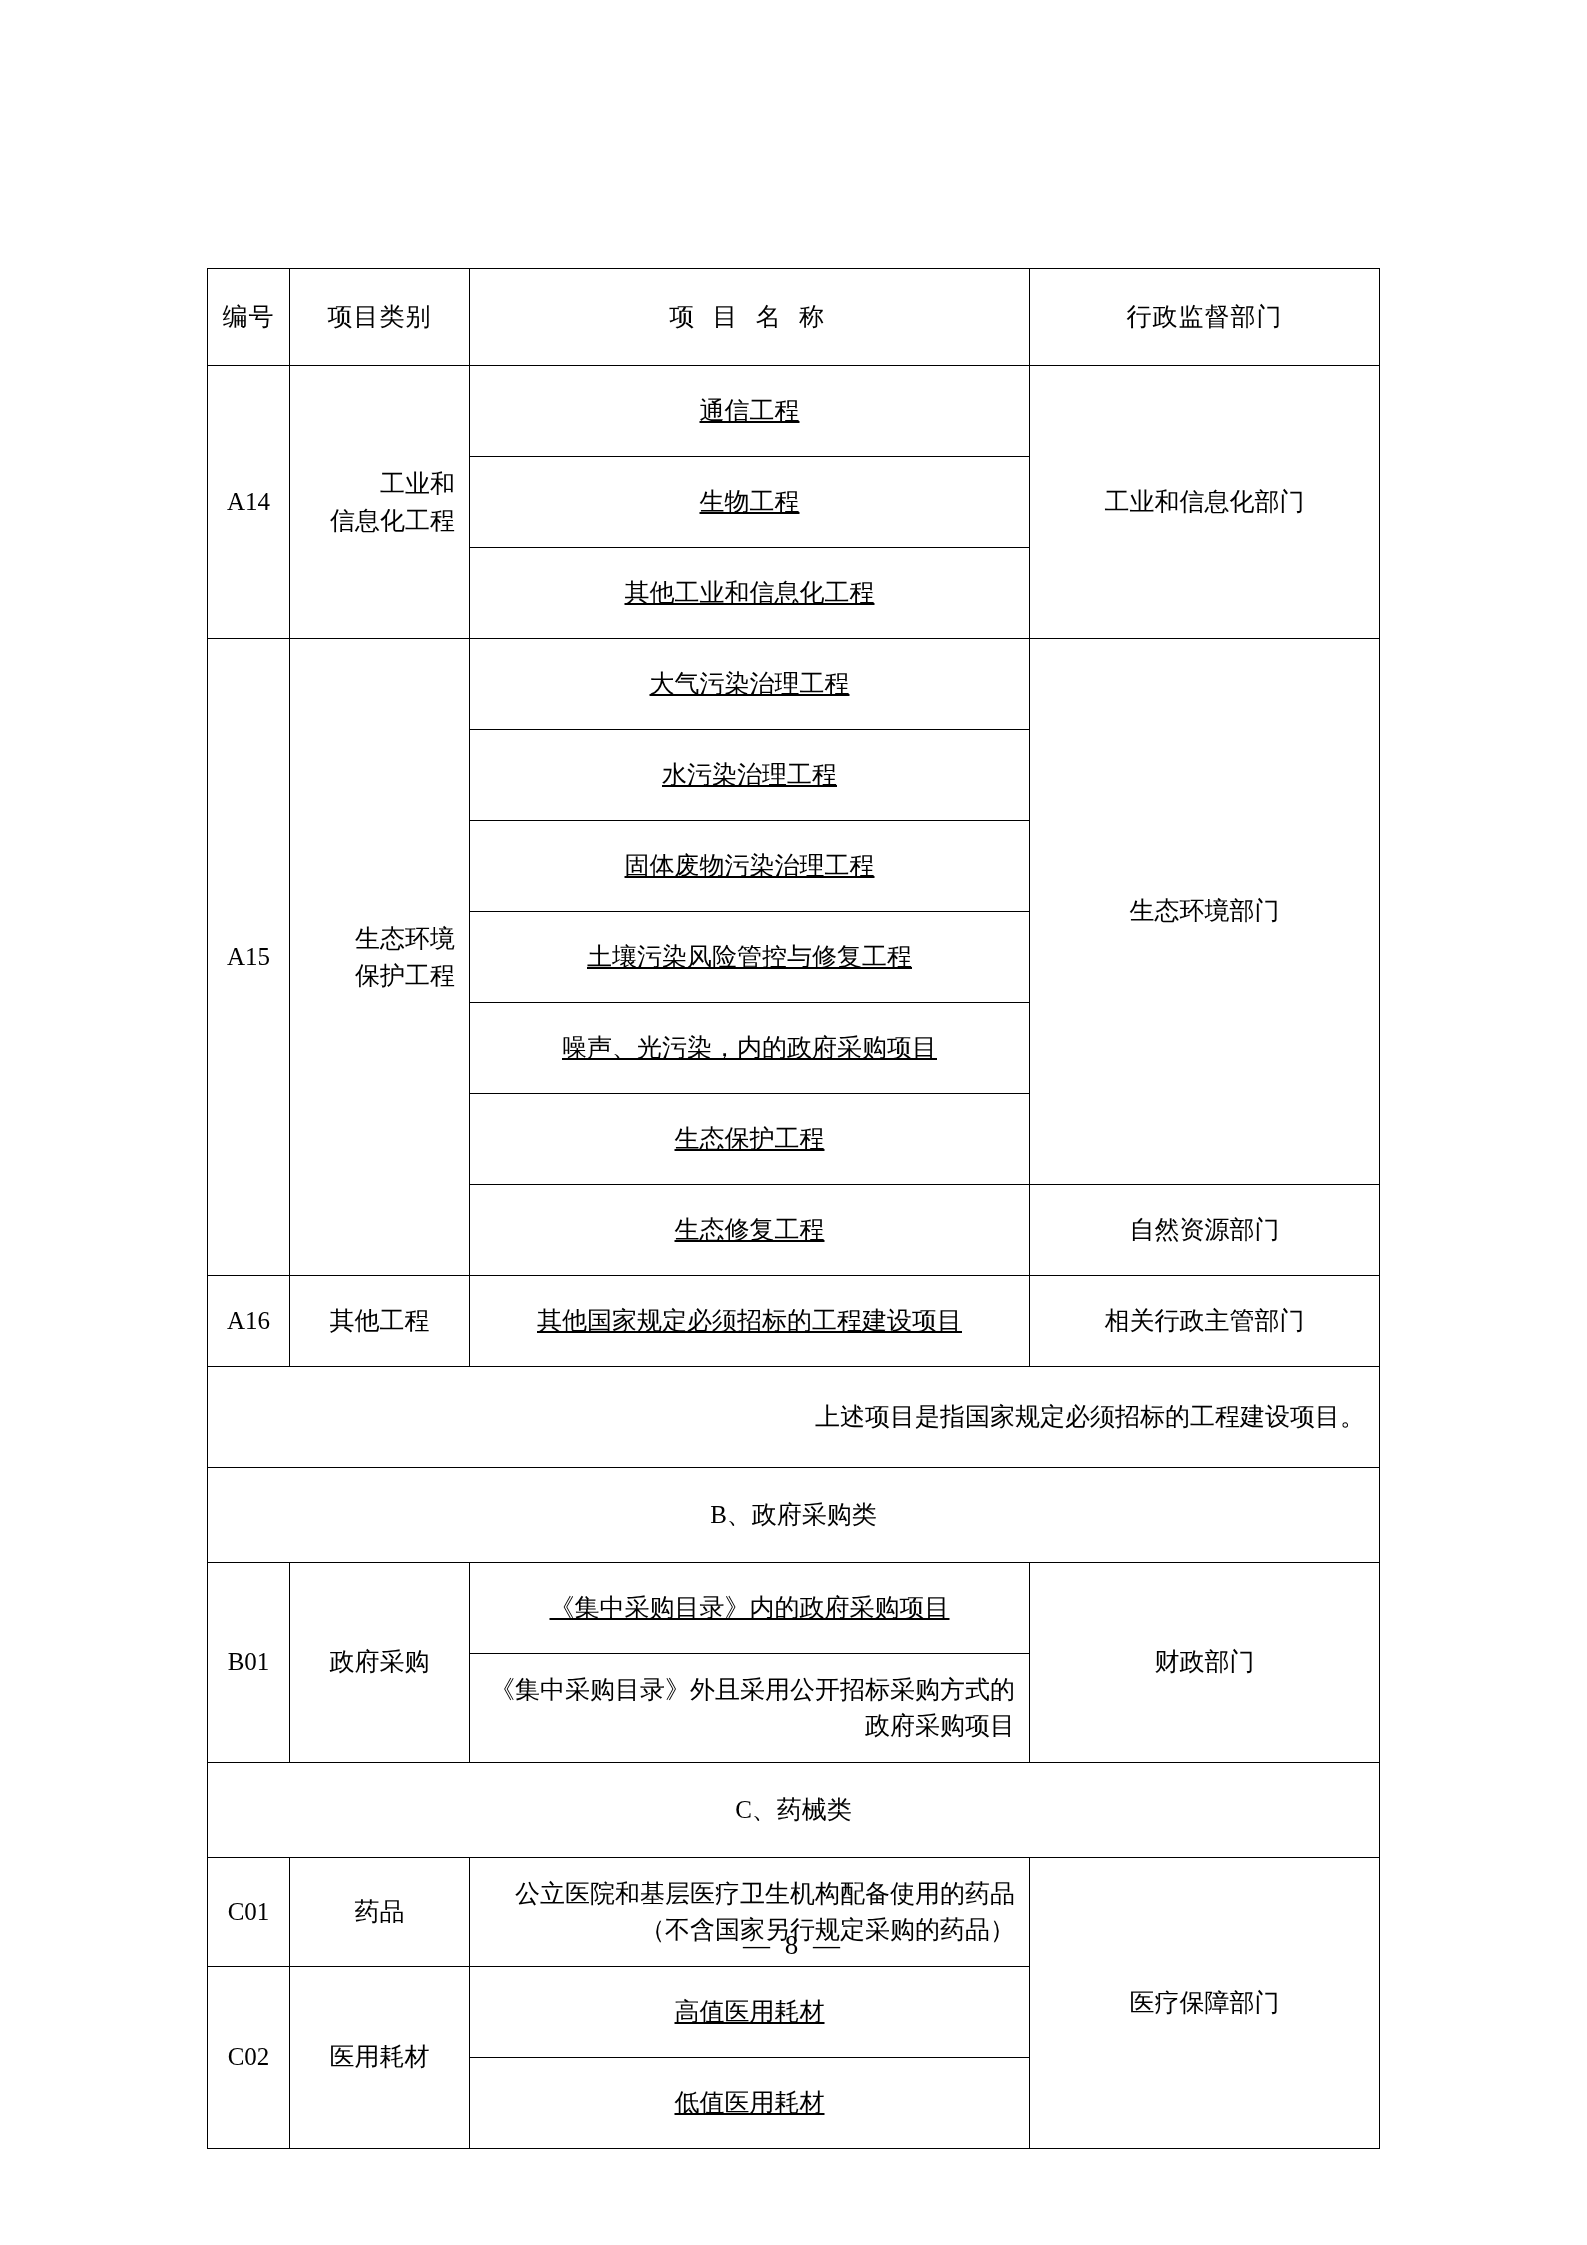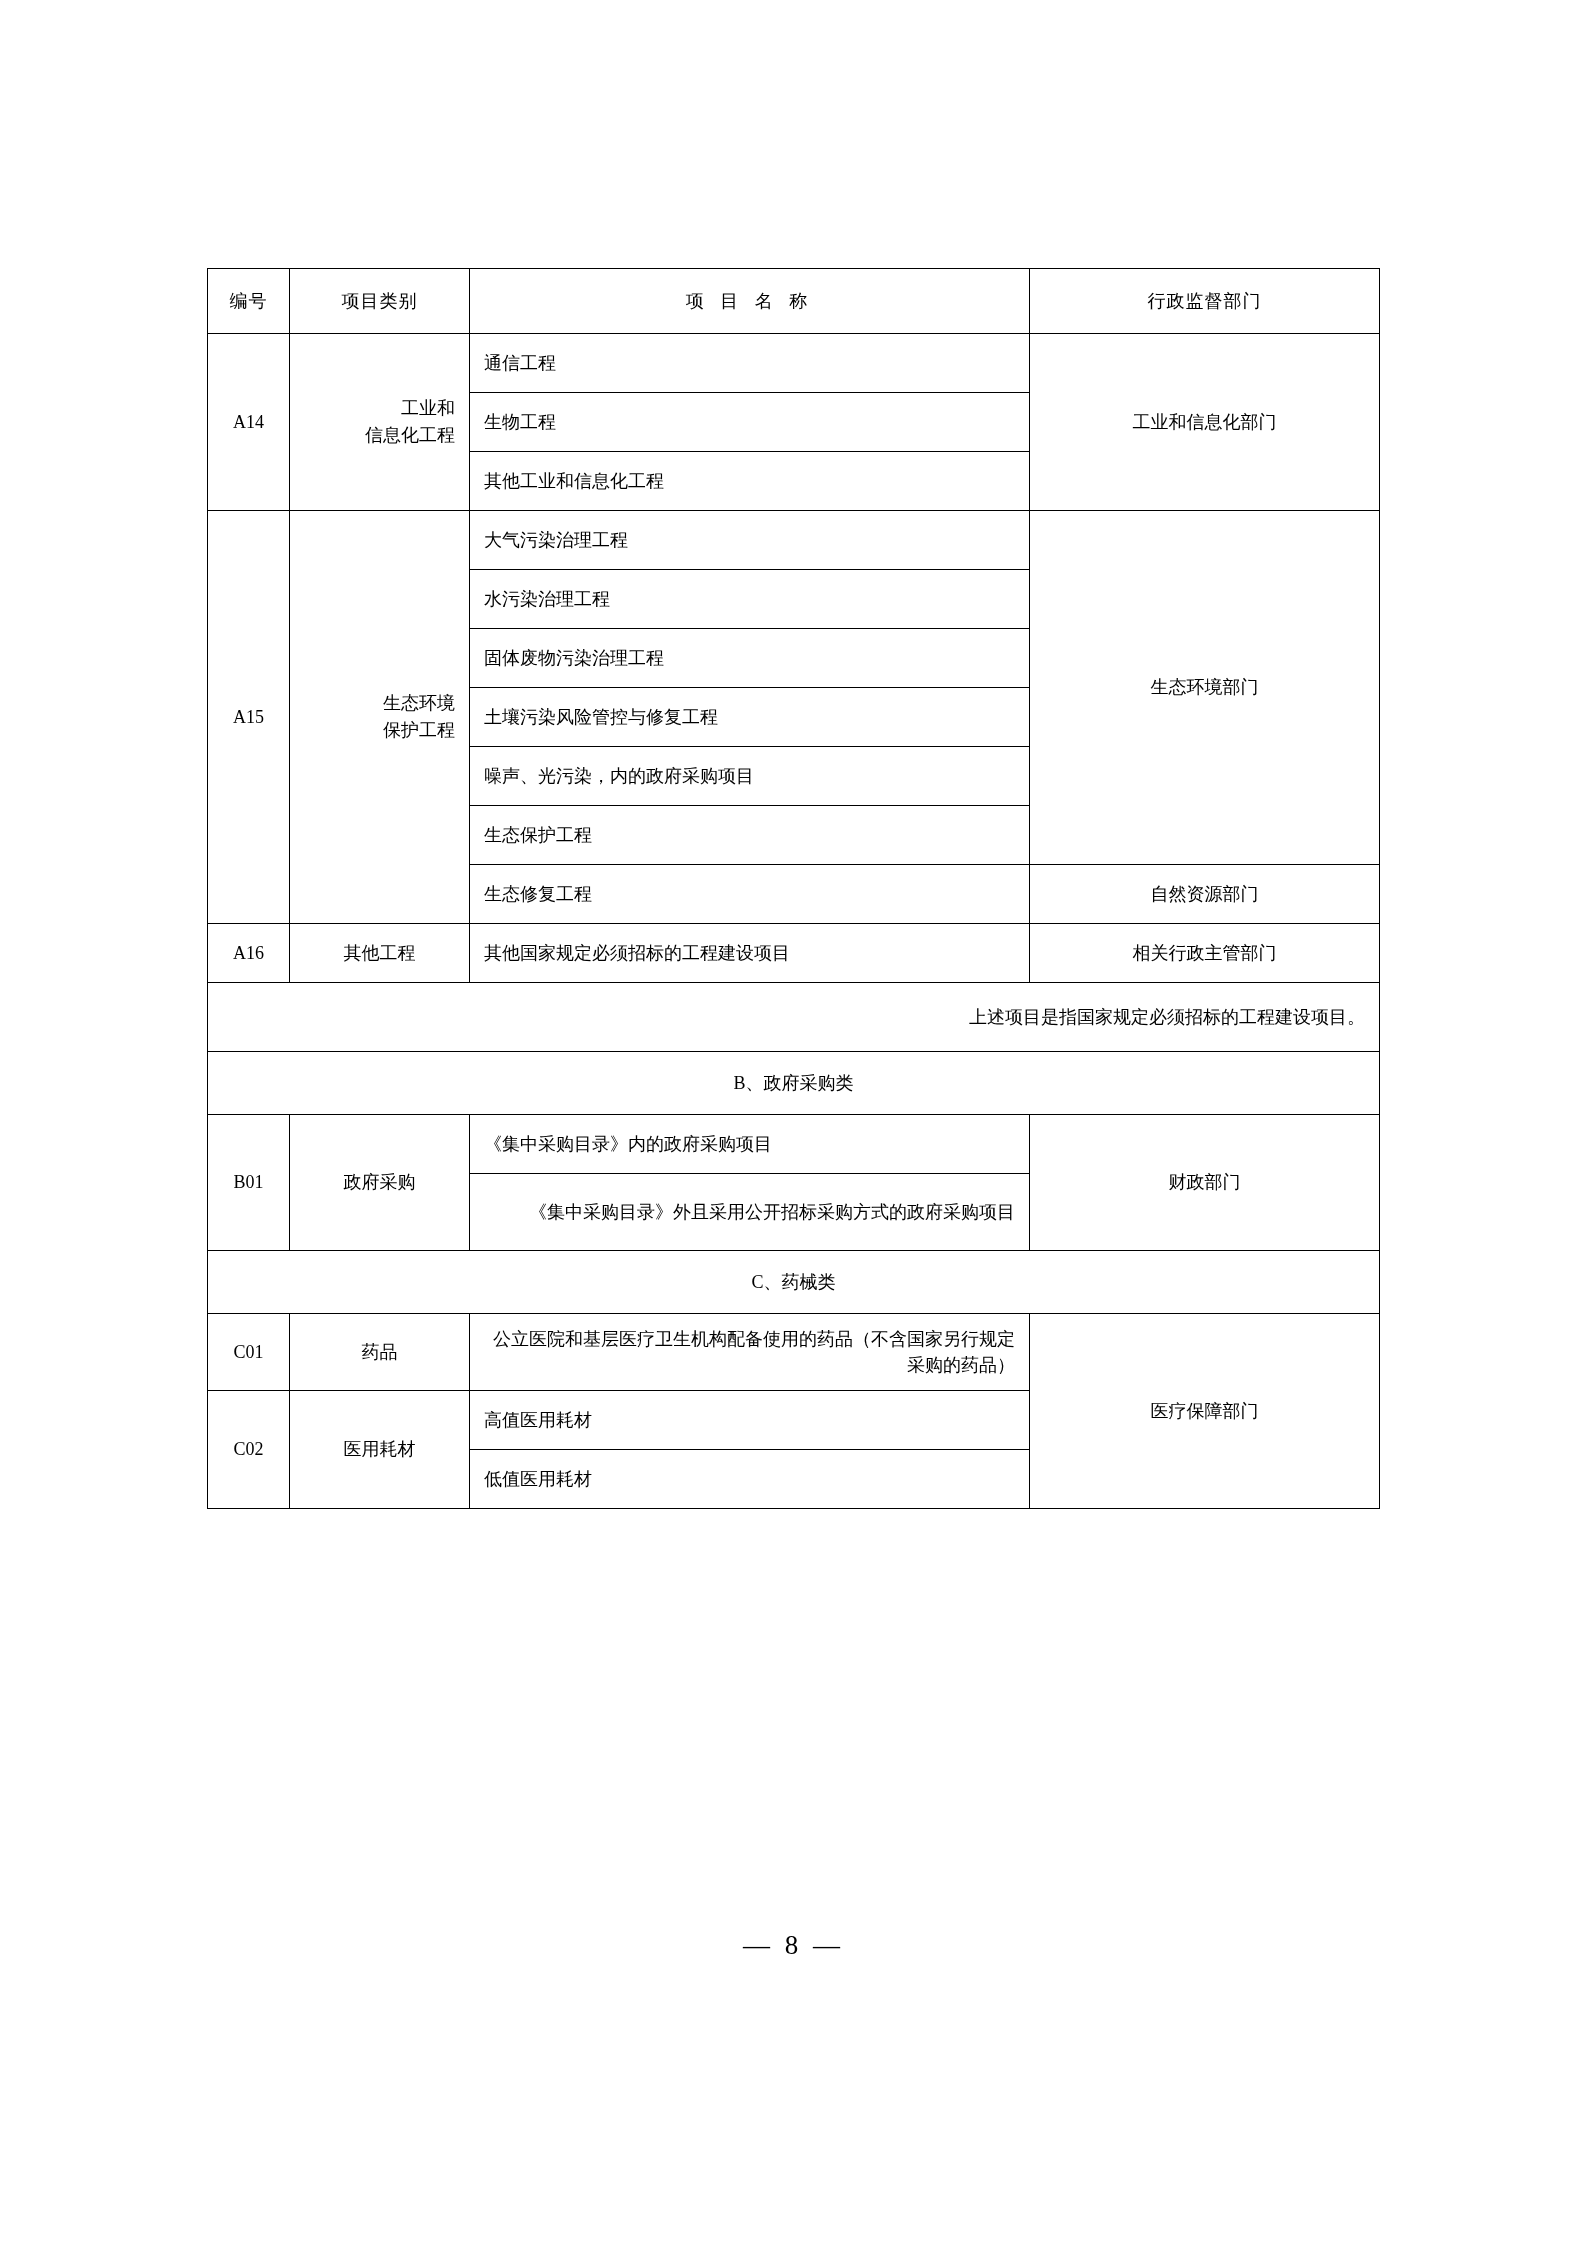--- a/index.html
+++ b/index.html
@@ -27,22 +27,22 @@
     top: 268px;
     width: 1172px;
   }
   table.doc-table {
     border-collapse: collapse;
     width: 1172px;
     table-layout: fixed;
   }
   table.doc-table td, table.doc-table th {
     border: 1px solid #000000;
-    padding: 0 14px;
-    font-size: 18px;
+    padding: 16px 14px;
+    font-size: 25px;
     line-height: 1.45;
     font-family: "Liberation Serif", serif;
     font-weight: normal;
     vertical-align: middle;
   }
   col.c-num   { width: 82px; }
   col.c-cat   { width: 180px; }
   col.c-name  { width: 560px; }
   col.c-dept  { width: 350px; }
 
@@ -54,21 +54,22 @@
   }
   .hdr td.wide-title {
     letter-spacing: 6px;
   }
   td.center { text-align: center; }
   td.rowcell {
     height: 58px;
   }
   td.name-cell {
     height: 58px;
-    text-align: left;
+    text-align: center;
+    text-decoration: underline;
   }
   td.name-cell-2 {
     height: 76px;
     text-align: right;
     line-height: 1.4;
     padding-top: 6px;
     padding-bottom: 6px;
   }
   td.note-cell {
     height: 68px;

